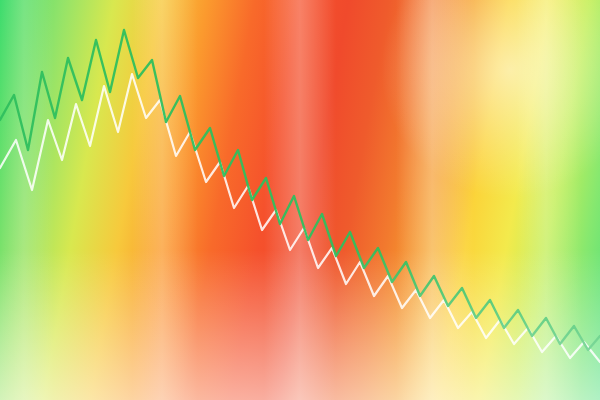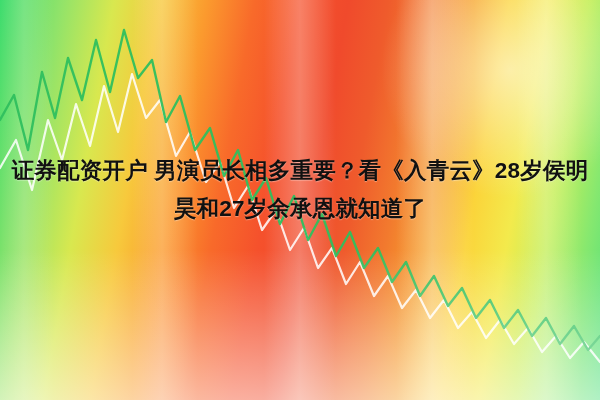--- a/index.html
+++ b/index.html
@@ -92,14 +92,13 @@
   <div class="bands"></div>
   <div class="glow-topright"></div>
 
   <svg id="chart-svg" viewBox="0 0 600 400" preserveAspectRatio="none">
     <polyline id="line-white" fill="none" stroke="#ffffff" stroke-width="2.2" stroke-opacity="0.85" stroke-linejoin="round" stroke-linecap="round" points="0,168 16,140 32,190 48,120 62,160 76,104 90,146 104,86 118,132 132,74 146,118 160,100 176,156 190,132 206,182 220,162 234,208 248,186 262,230 276,210 290,250 304,228 318,268 332,248 346,284 360,262 374,296 388,276 402,308 416,290 430,318 444,300 458,328 472,312 486,338 500,320 514,344 528,328 542,352 556,336 570,358 584,342 600,362"></polyline>
     <polyline id="line-green" fill="none" stroke="#2fbf5e" stroke-width="2.4" stroke-opacity="0.95" stroke-linejoin="round" stroke-linecap="round" points="0,120 14,95 28,150 42,72 55,118 68,58 82,100 96,40 110,92 124,30 138,78 152,60 166,122 180,96 195,150 210,128 224,176 238,150 252,200 266,178 280,224 294,196 308,240 322,214 336,256 350,232 364,268 378,248 392,282 406,262 420,296 434,276 448,306 462,288 476,318 490,300 504,328 518,310 532,336 546,318 560,344 574,326 588,350 600,336"></polyline>
   </svg>
 
   <div class="glow-bottom"></div>
 
-  <div id="headline">证券配资开户 男演员长相多重要？看《入青云》28岁侯明昊和27岁余承恩就知道了</div>
 </div>
 
 </body></html>

